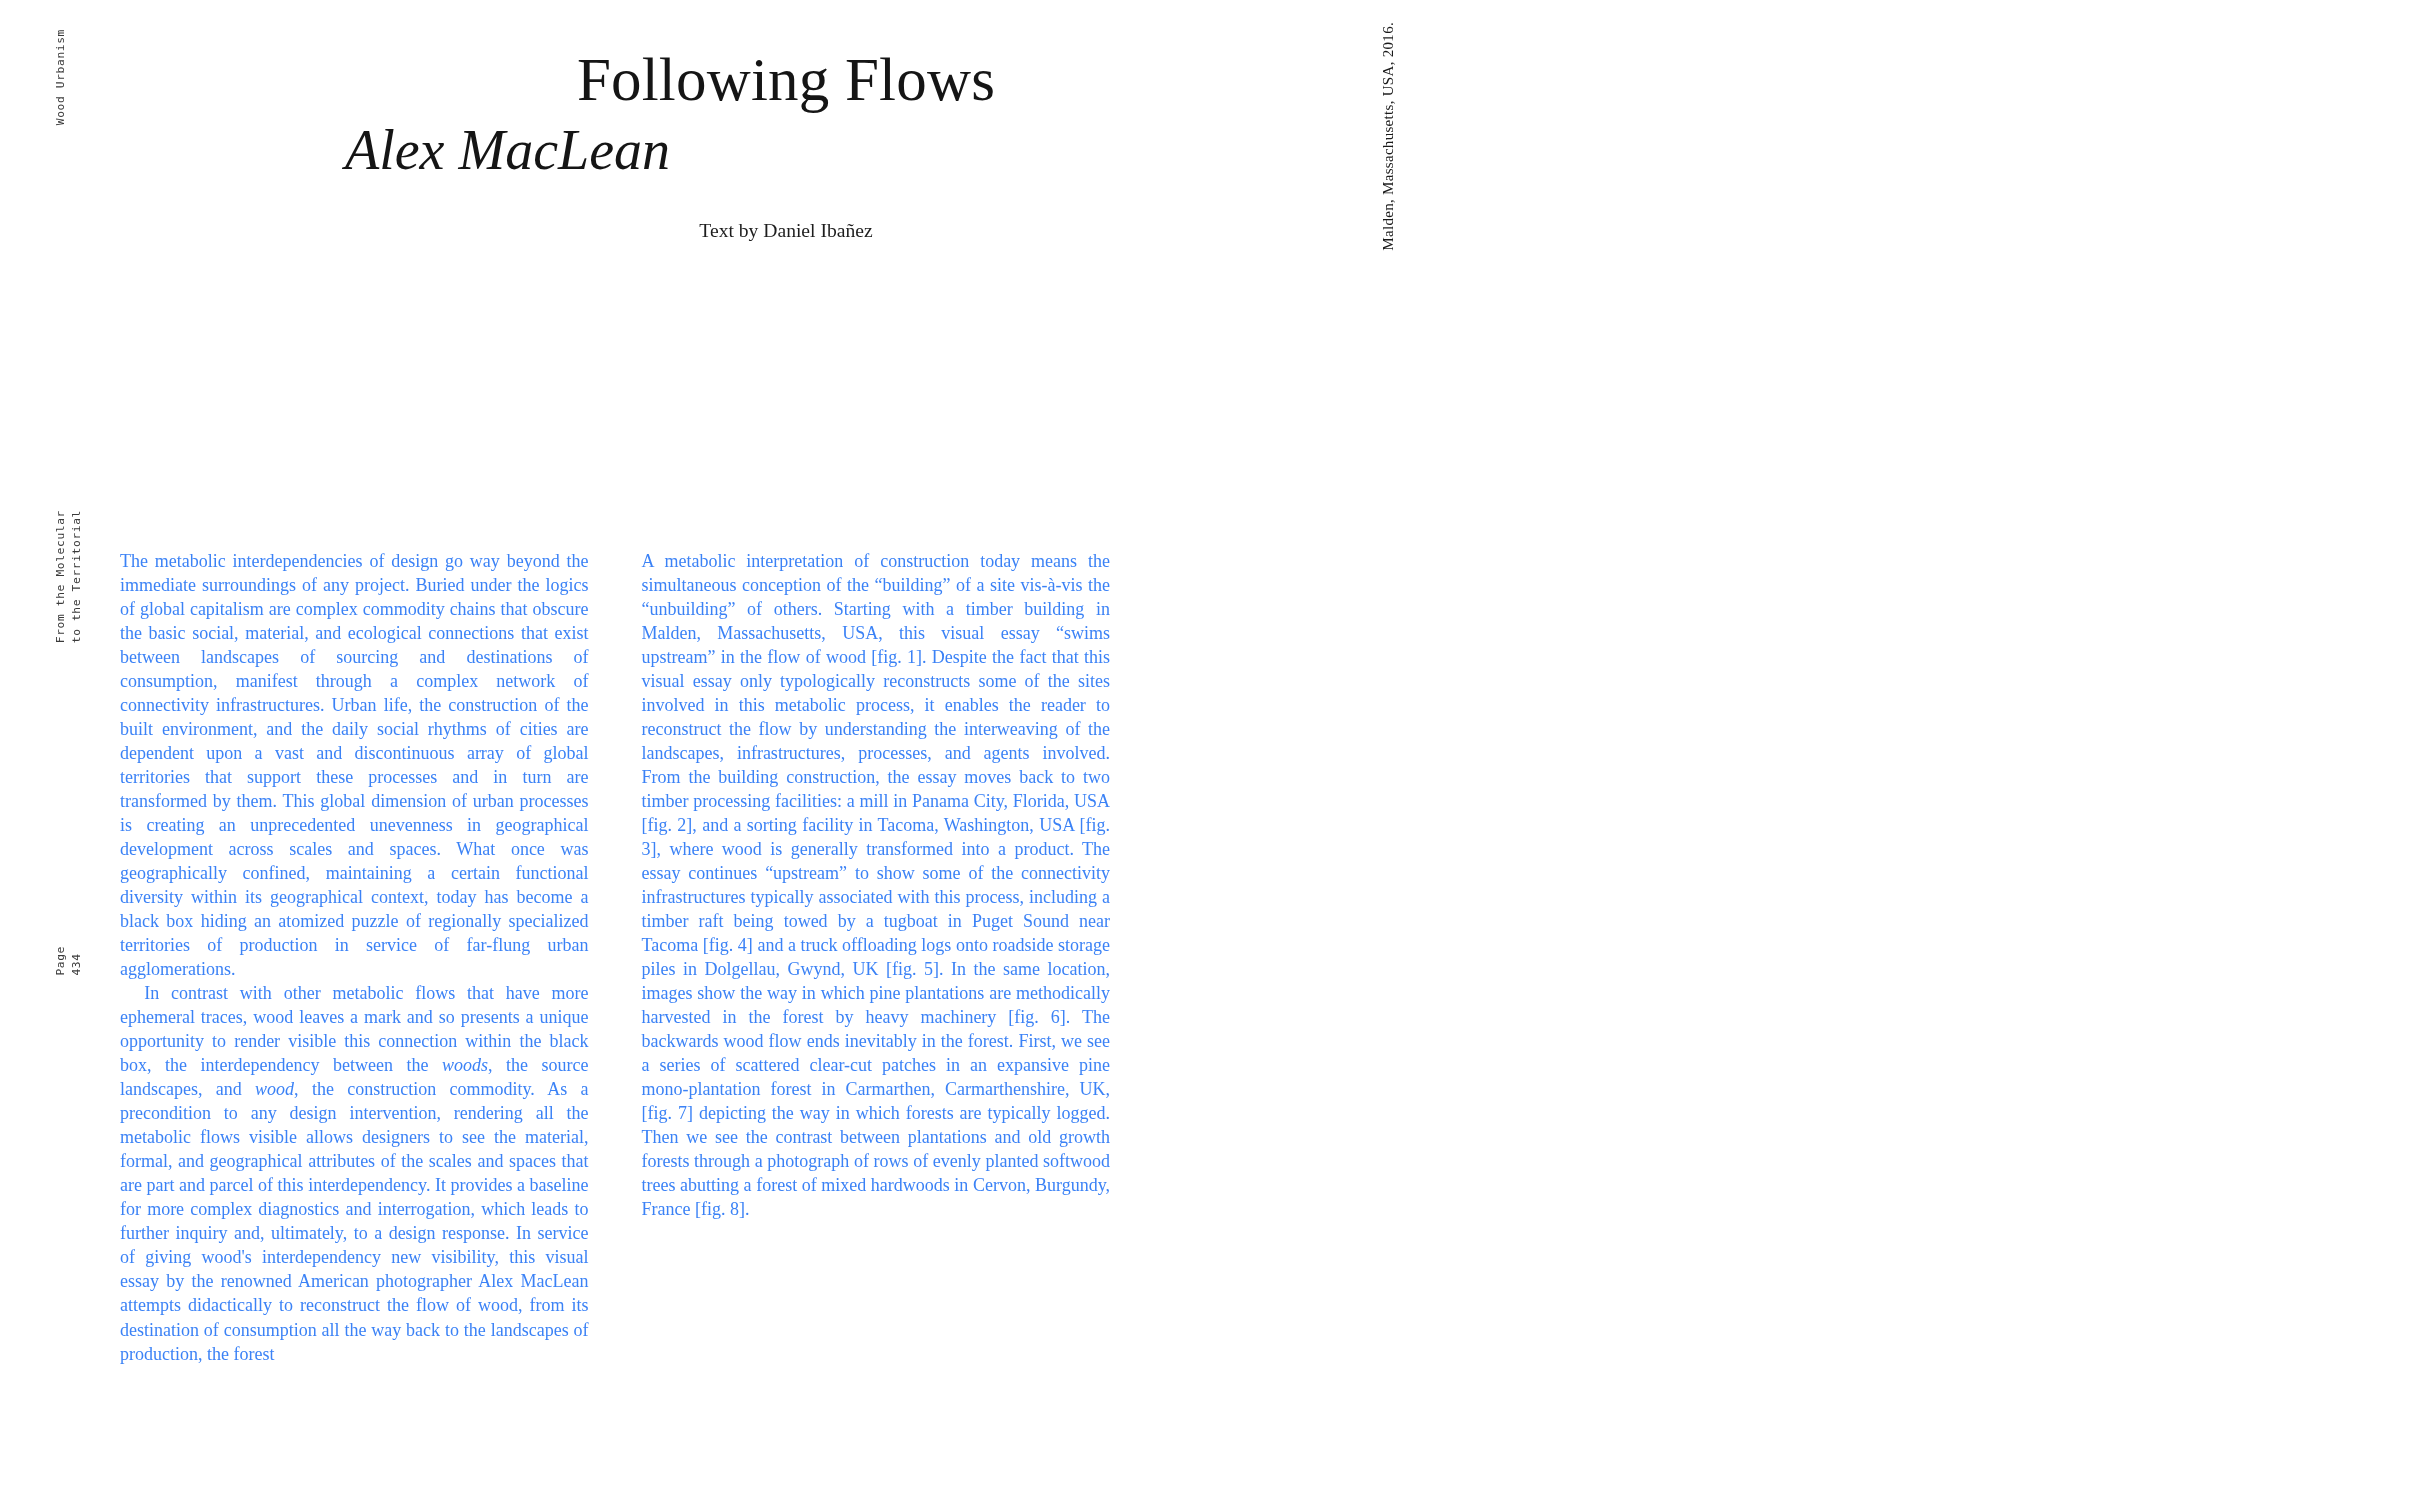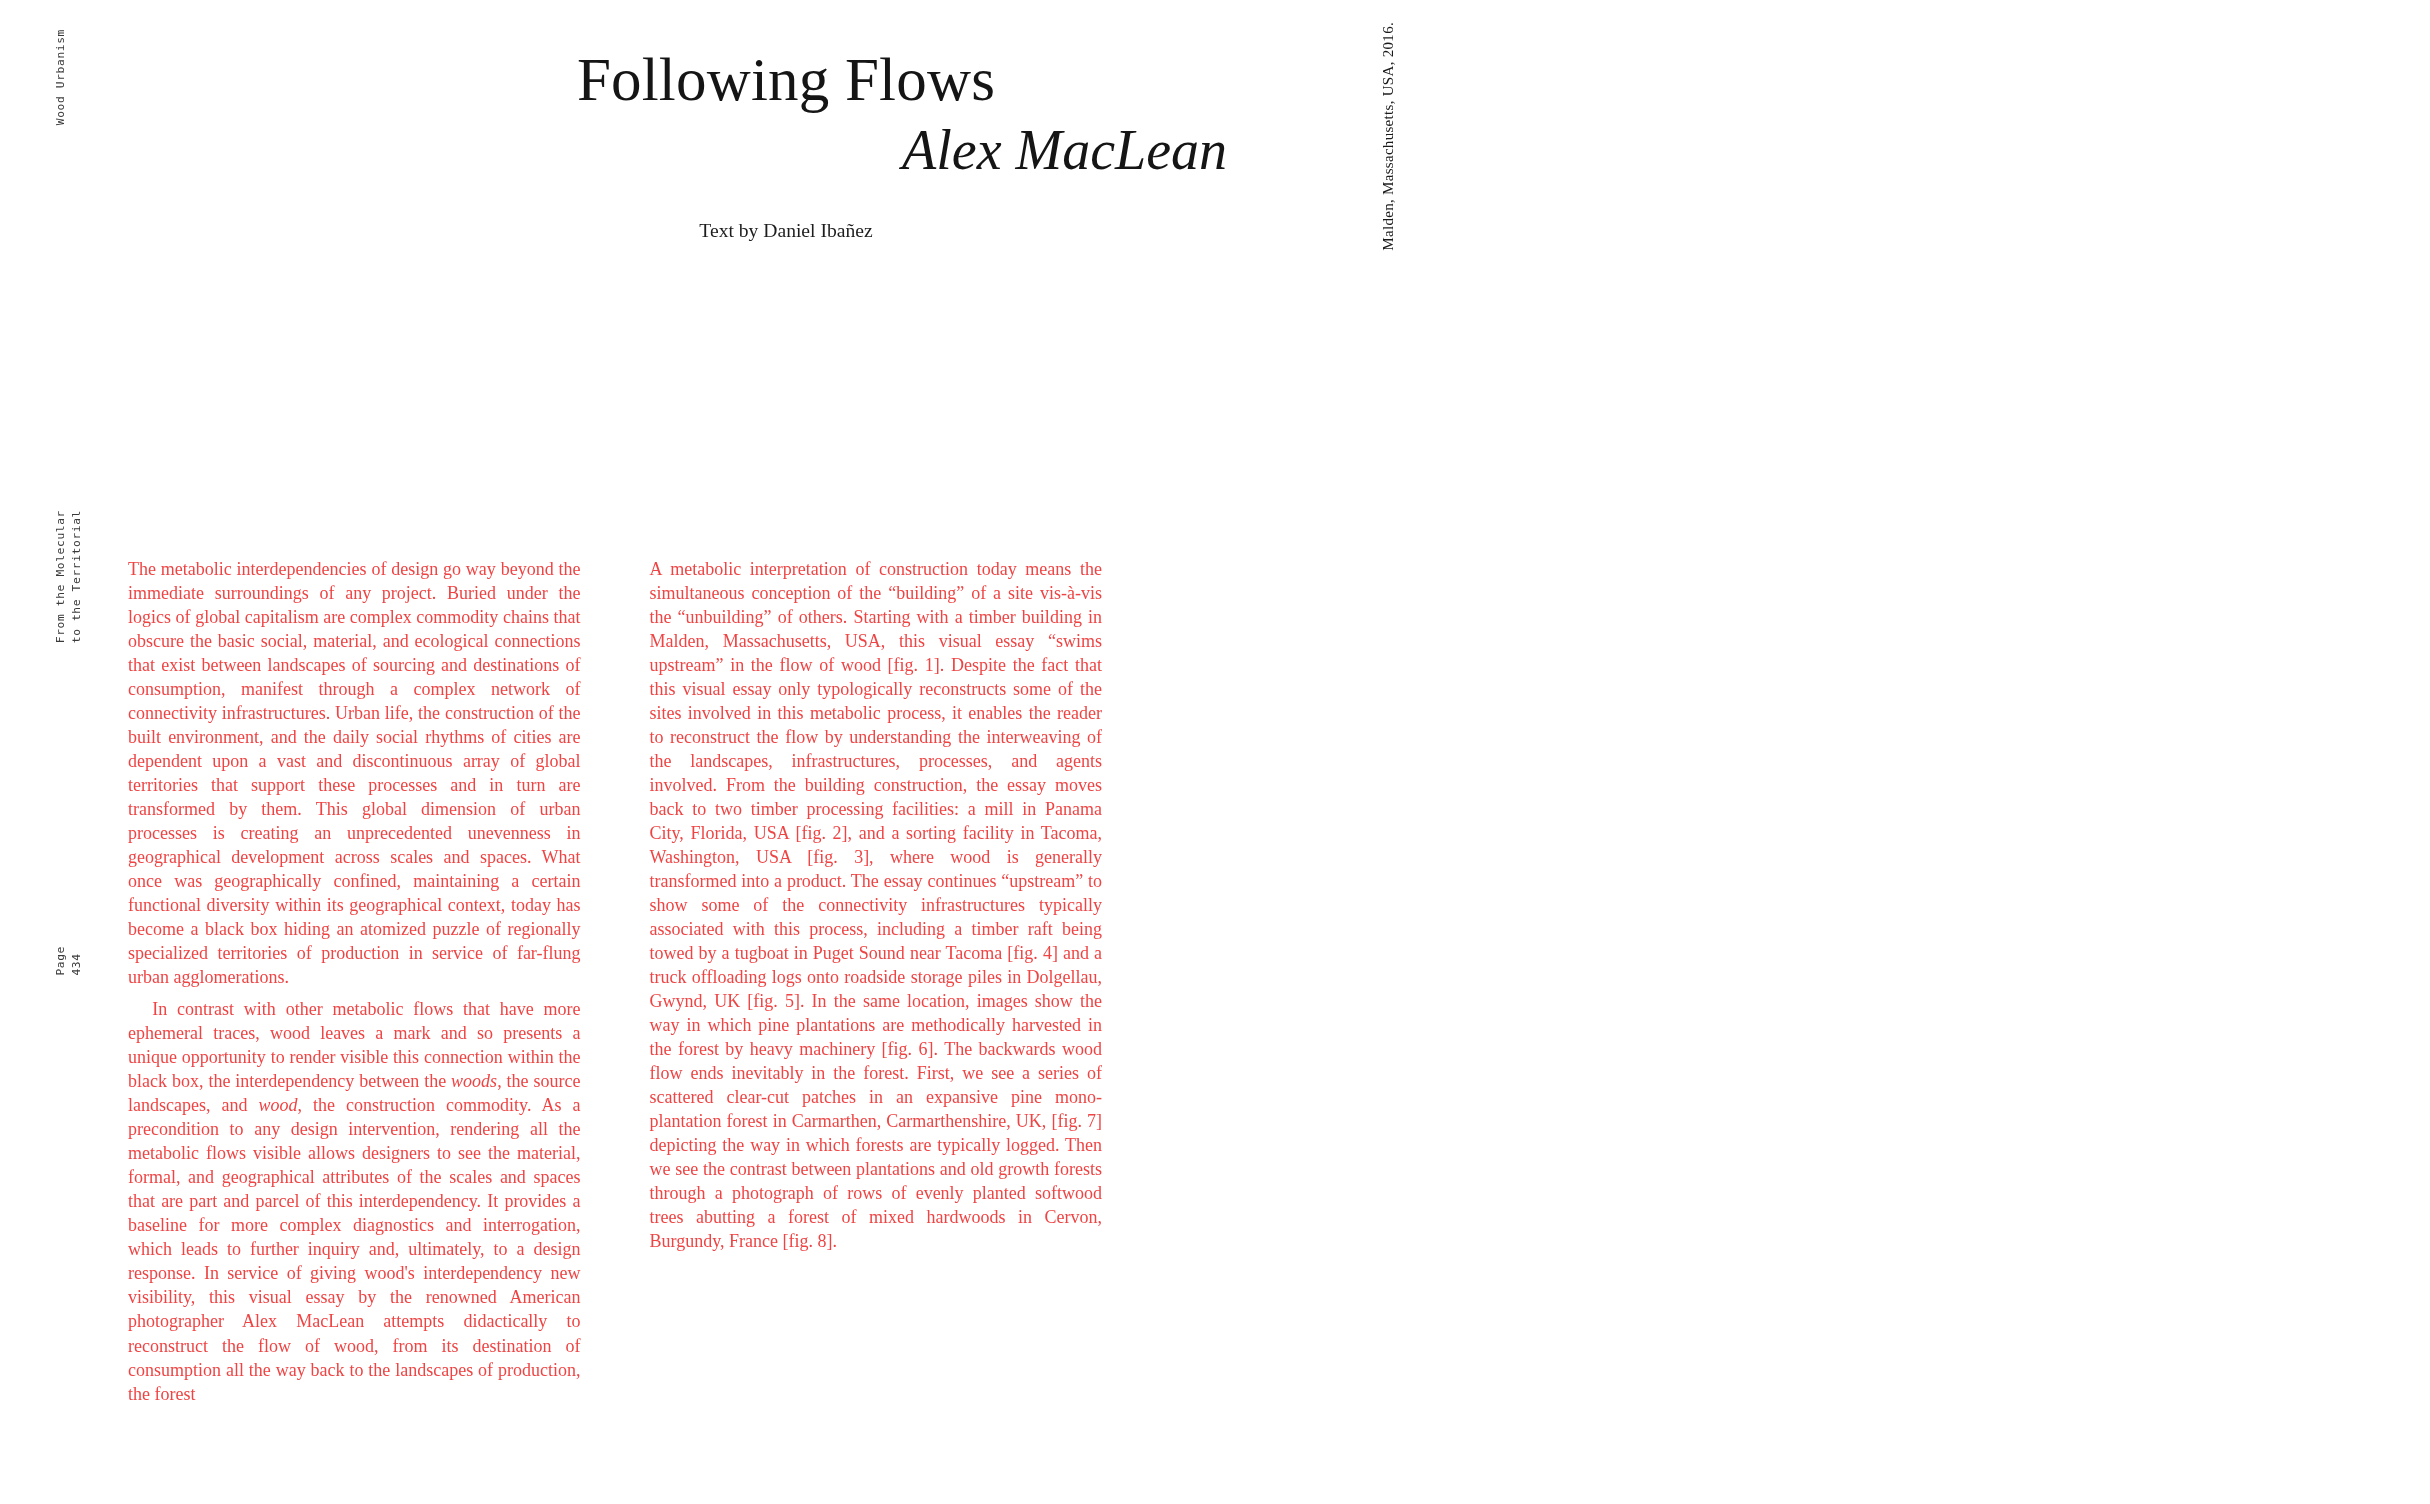--- a/index.html
+++ b/index.html
@@ -70,21 +70,21 @@
     text-align: center;
     line-height: 1.08;
     margin: 0;
     color: #151515;
   }
   .doc-author {
     font-family: "Liberation Serif", serif;
     font-style: italic;
     font-size: 56px;
     font-weight: 400;
-    text-align: right;
+    text-align: left;
     line-height: 1.18;
     margin: 3.9px 0 0 0;
     color: #151515;
   }
   .doc-byline {
     font-family: Liberation Serif, serif;
     font-size: 19.6px;
     text-align: center;
     margin: 37px 0 0 0;
     color: #1d1d1d;
@@ -95,28 +95,28 @@
     left: 120px;
     top: 549px;
     width: 990px;
     display: flex;
     gap: 53px;
   }
   .col {
     width: 469px;
   }
   .col p {
-    margin: 8px;
+    margin: 0;
     font-family: "Liberation Serif", serif;
     font-size: 18px;
     line-height: 1.335;
     text-align: justify;
     text-justify: inter-word;
     hyphens: auto;
-    color: #ef4444;
+    color: #3b82f6;
   }
   .col p + p {
     text-indent: 1.35em;
   }
   .col p i {
     font-style: italic;
   }
 
   
   .page-right {

